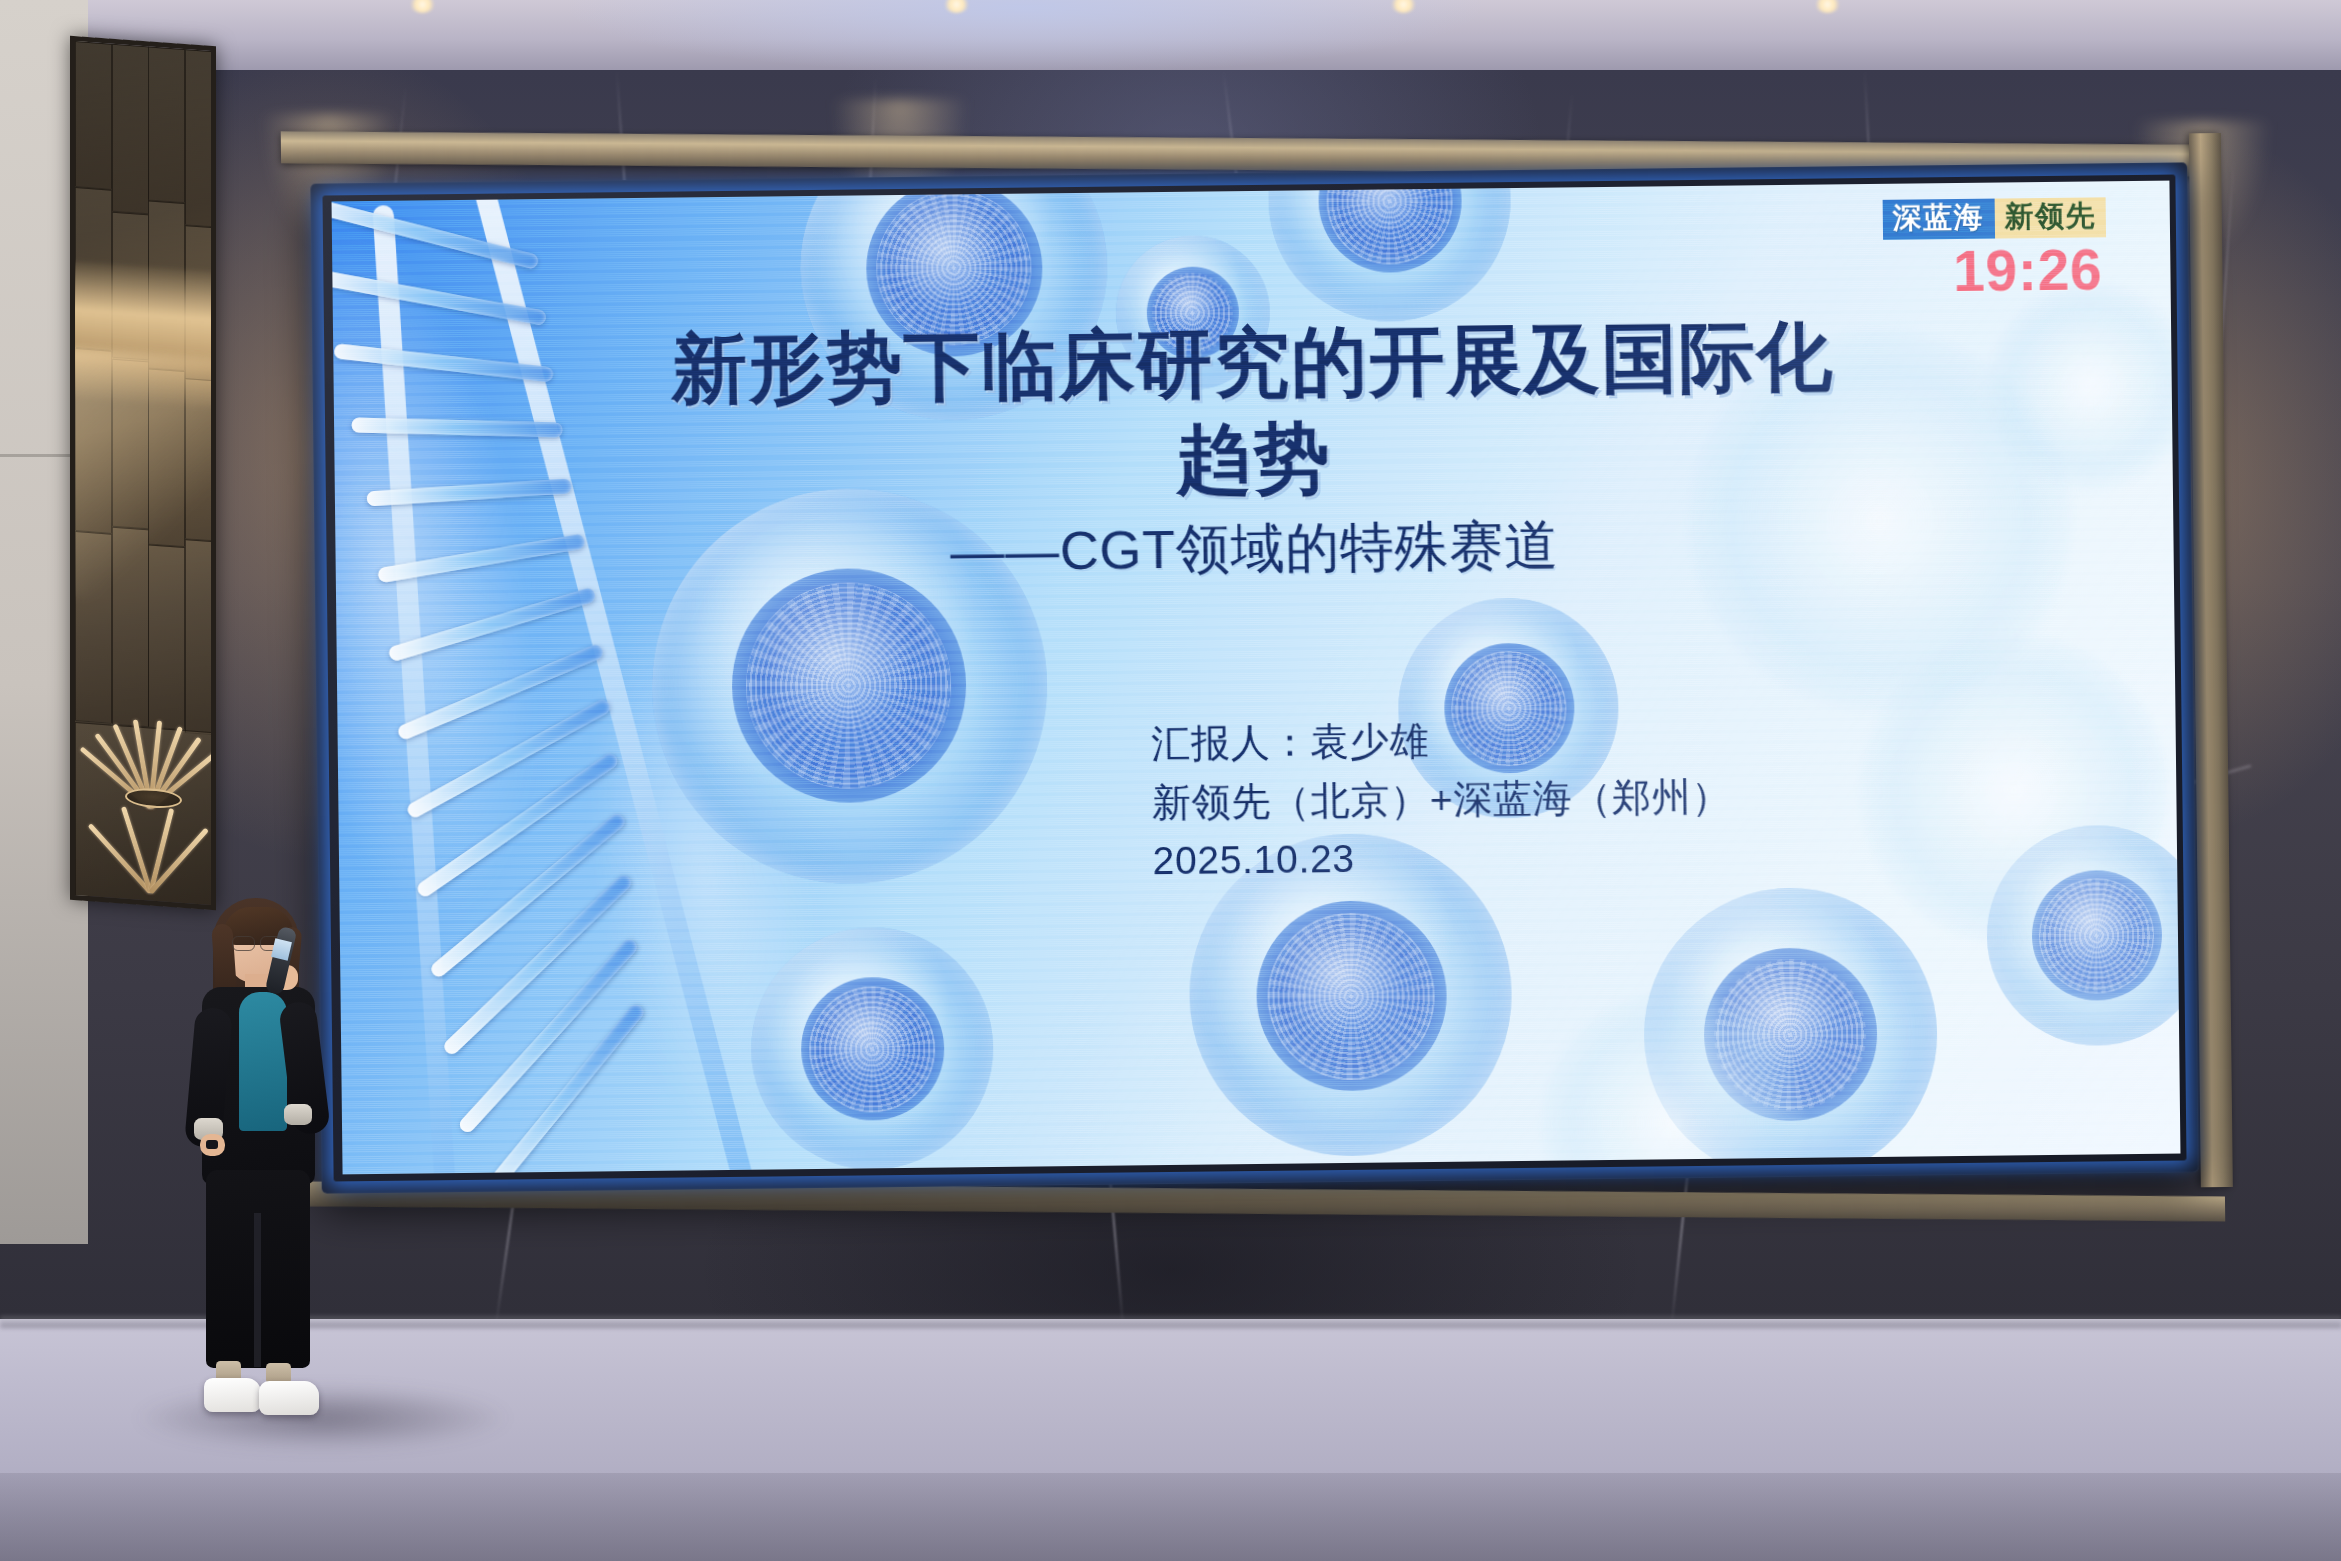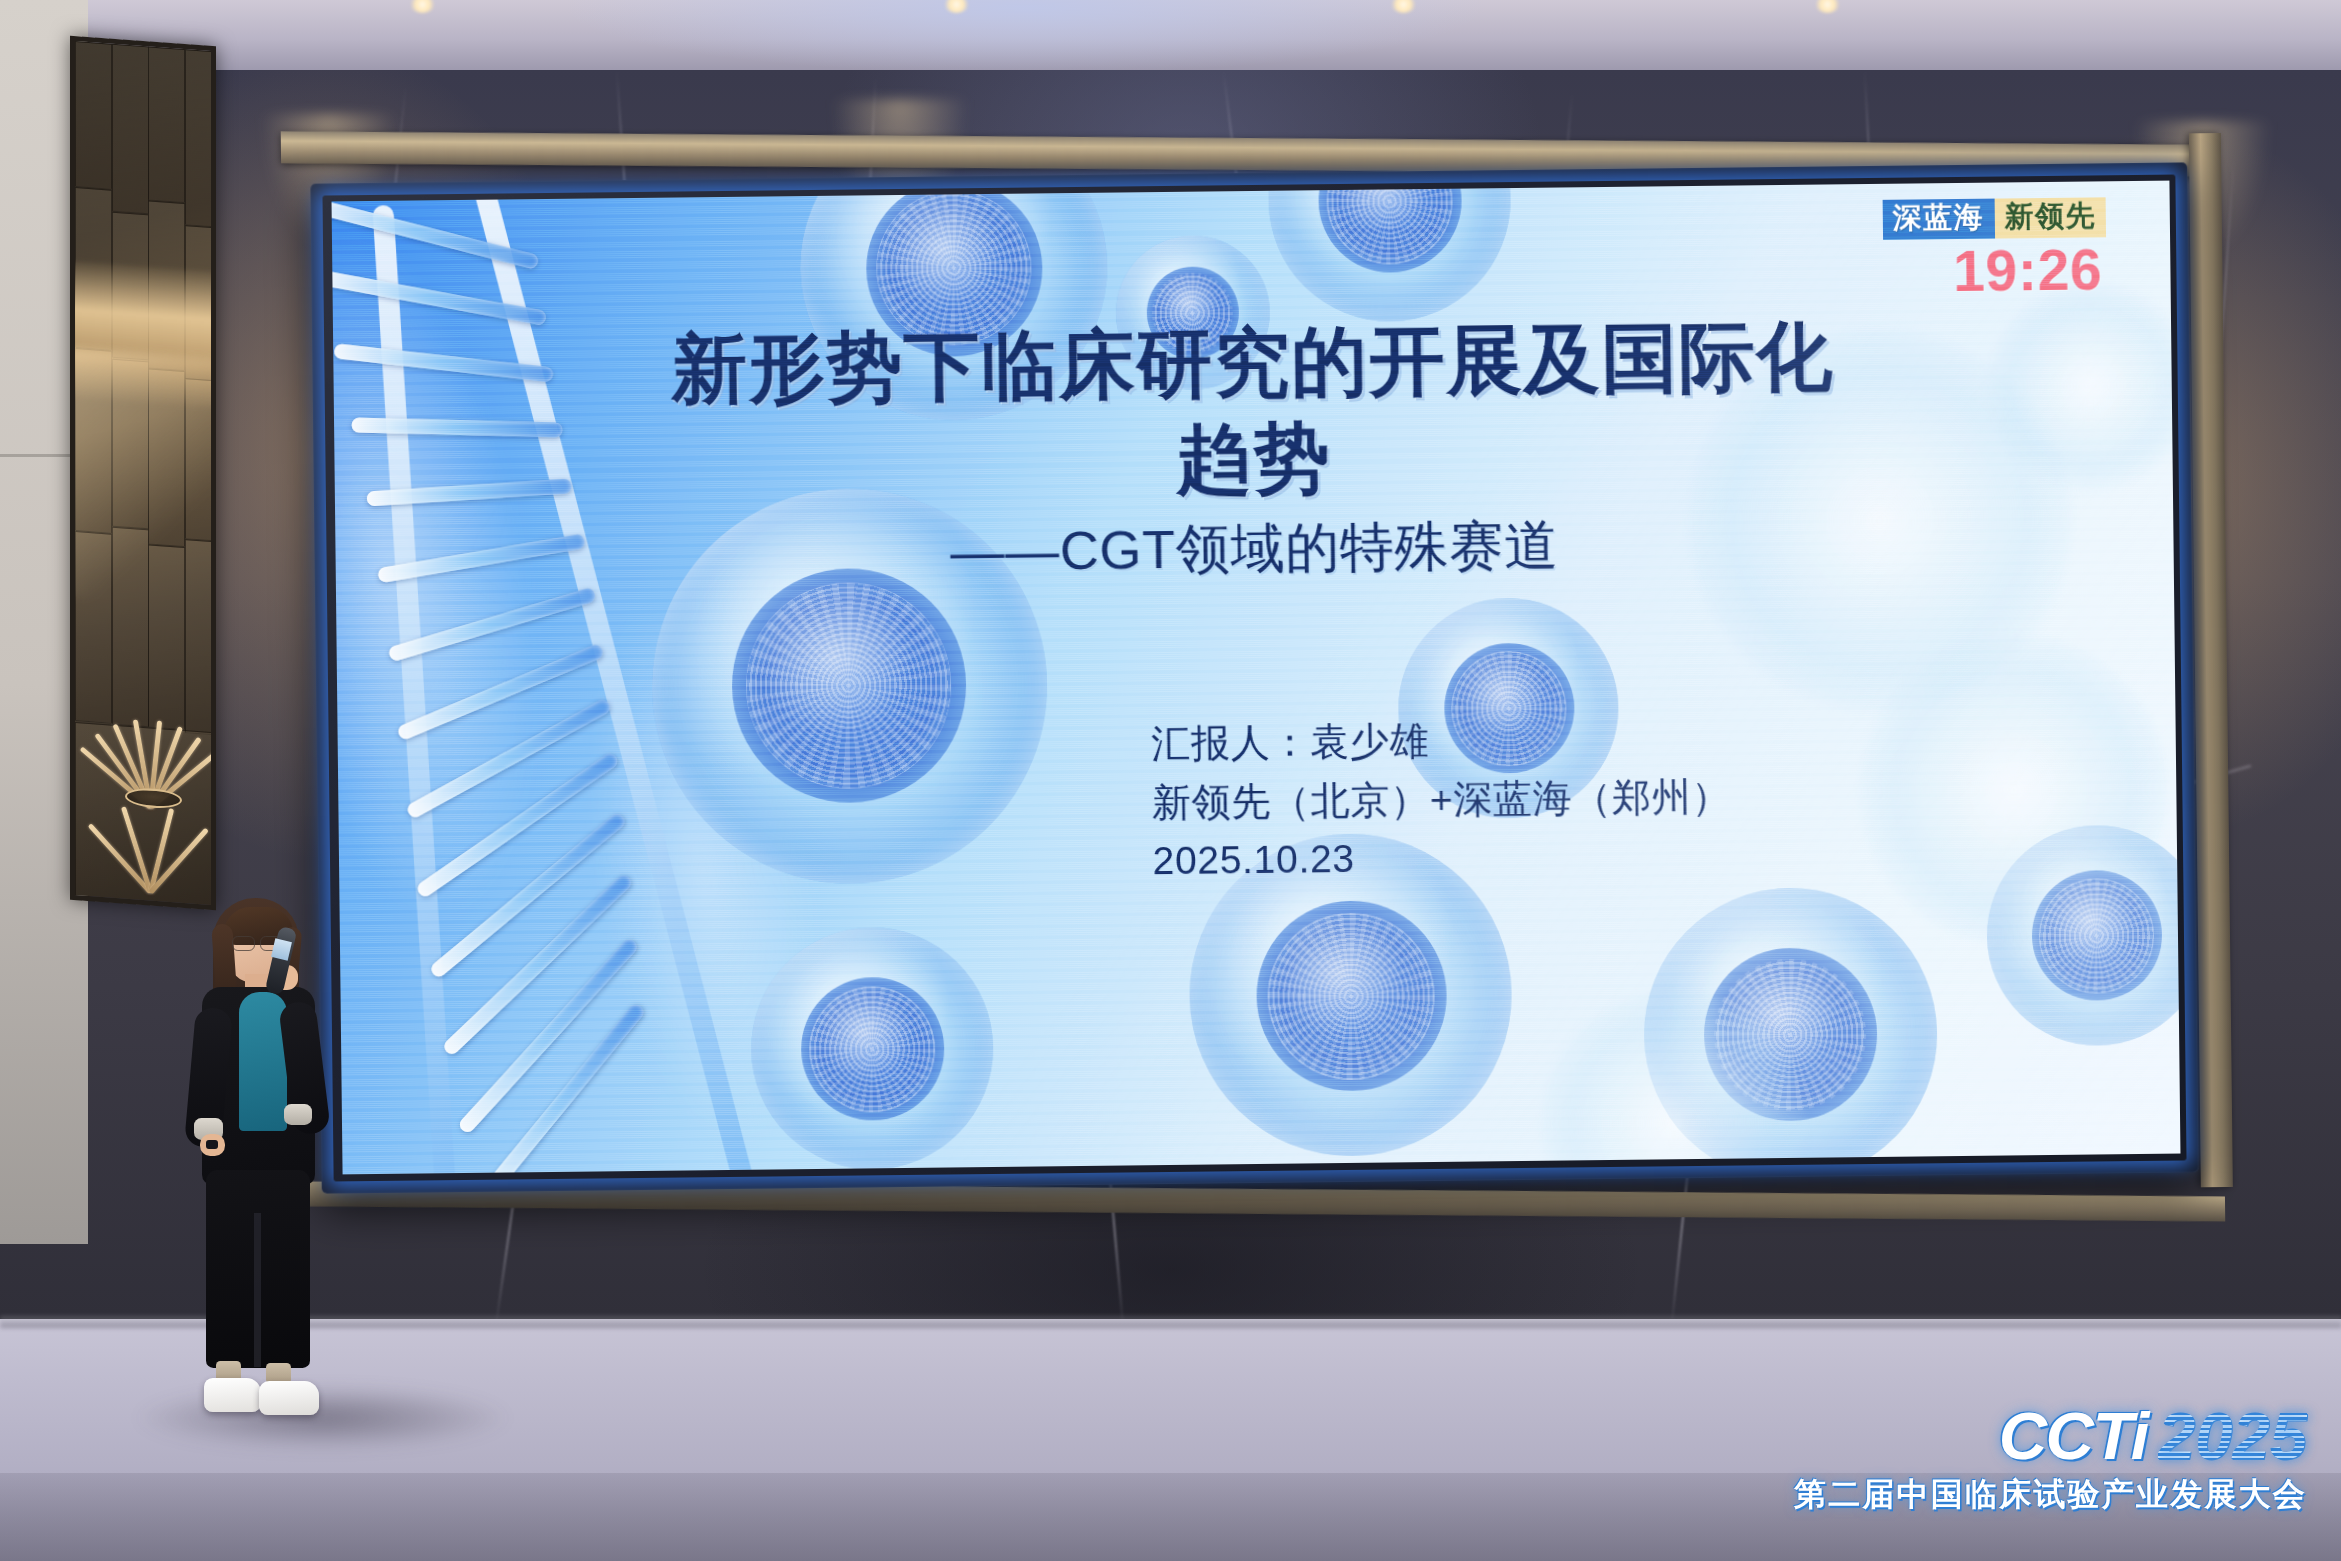--- a/index.html
+++ b/index.html
@@ -590,22 +590,15 @@
     <div class="p-mic-label"></div>
     <div class="p-clicker"></div>
     <div class="p-legs"></div>
     <div class="p-leg-split"></div>
     <div class="p-sock-l"></div>
     <div class="p-sock-r"></div>
     <div class="p-shoe-l"></div>
     <div class="p-shoe-r"></div>
   </div>
 
-  <div class="logo">
-    <div class="logo-row">
-      <div class="logo-ccti">CCTi</div>
-      <div class="logo-year">2025</div>
-    </div>
-    <div class="logo-sub">第二届中国临床试验产业发展大会</div>
-  </div>
 
 </div>
 
 
 </body></html>

